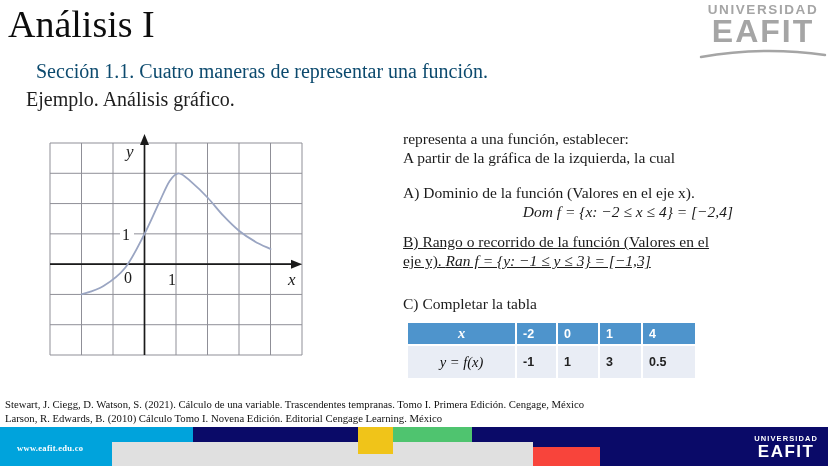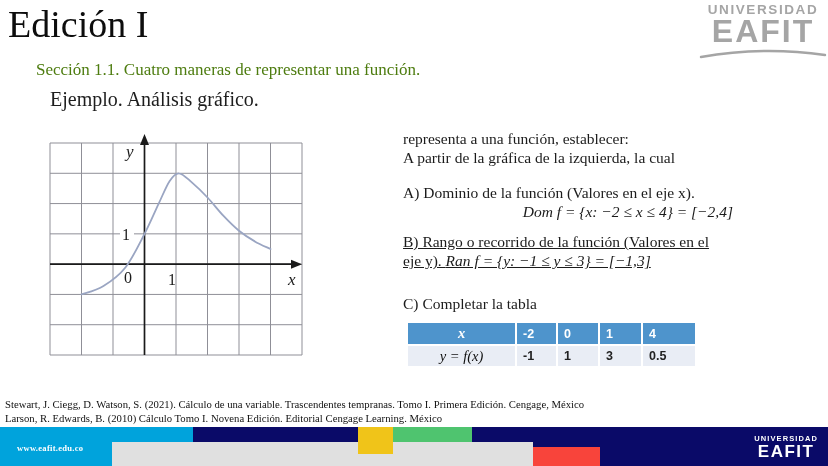--- a/index.html
+++ b/index.html
@@ -4,40 +4,40 @@
 <style>
   html,body{margin:0;padding:0;}
   body{
     width:828px;height:466px;position:relative;overflow:hidden;
     background:#ffffff;font-family:"Liberation Serif", serif;color:#1a1a1a;
   }
   .abs{position:absolute;}
 
   
   .slide-title{left:8px;top:0px;font-size:38px;line-height:48px;color:#0d0d0d;}
-  .section-line{left:36px;top:60px;font-size:17px;color:#4d7c0f;}
-  .example-line{left:50px;top:88px;font-size:20px;color:#1d1d1d;}
+  .section-line{left:36px;top:60px;font-size:20px;color:#0c4a6e;}
+  .example-line{left:26px;top:88px;font-size:20px;color:#1d1d1d;}
 
   
   .logo-top{left:699px;top:3px;width:128px;text-align:center;color:#a5a5a5;
     font-family:"Liberation Sans", sans-serif;}
   .logo-top .lu{font-size:13.5px;font-weight:800;letter-spacing:1.6px;line-height:13px;white-space:nowrap;}
   .logo-top .le{font-size:32px;font-weight:800;letter-spacing:2px;line-height:30px;white-space:nowrap;}
 
   
   .rcol{left:403px;width:330px;font-size:15.5px;line-height:19px;color:#1b1b1b;}
   .math{font-style:italic;text-align:right;}
   .indent{padding-left:22px;}
 
   
   .ftable{left:408px;top:323px;font-family:"Liberation Sans", sans-serif;}
   .trow{display:flex;gap:2px;margin-bottom:2px;}
   .tcell{display:flex;align-items:center;}
   .th{background:#4e94cc;color:#ffffff;height:21px;font-weight:700;font-size:12.5px;}
-  .td{background:#e9edf5;color:#222222;height:20px;font-weight:700;font-size:12.5px;}
+  .td{background:#e9edf5;color:#222222;height:32px;font-weight:700;font-size:12.5px;}
   .c0{width:107px;justify-content:center;}
   .c1{width:33px;}.c2{width:34px;}.c3{width:35px;}.c4{width:46px;}
   .numcell{padding-left:6px;}
   .mathcell{font-family:"Liberation Serif", serif;font-style:italic;font-size:14.5px;font-weight:700;}
   .td.mathcell{font-weight:400;color:#111;}
 
   
   .citations{left:5px;top:398px;font-size:10.7px;line-height:13.5px;color:#111;}
 
   
@@ -55,21 +55,21 @@
   .f-url{left:17px;top:16px;color:#ffffff;font-family:Liberation Serif, serif;
     font-size:8.5px;font-weight:700;letter-spacing:0.3px;}
   .logo-bottom{right:10px;top:8px;text-align:center;color:#ffffff;
     font-family:"Liberation Sans", sans-serif;}
   .logo-bottom .lu{font-size:7.5px;font-weight:800;letter-spacing:1.1px;line-height:8px;white-space:nowrap;}
   .logo-bottom .le{font-size:17px;font-weight:800;letter-spacing:1.5px;line-height:17px;white-space:nowrap;}
 </style>
 </head>
 <body>
 
-<div class="abs slide-title">Edición I</div>
+<div class="abs slide-title">Análisis I</div>
 <div class="abs section-line">Sección 1.1. Cuatro maneras de representar una función.</div>
 <div class="abs example-line">Ejemplo. Análisis gráfico.</div>
 
 <div class="abs logo-top">
   <div class="lu">UNIVERSIDAD</div>
   <div class="le">EAFIT</div>
   <svg width="128" height="12" viewBox="0 0 128 12">
     <path d="M2 9 Q 64 -2 126 7" fill="none" stroke="#a5a5a5" stroke-width="2.4" stroke-linecap="round"></path>
   </svg>
 </div>

